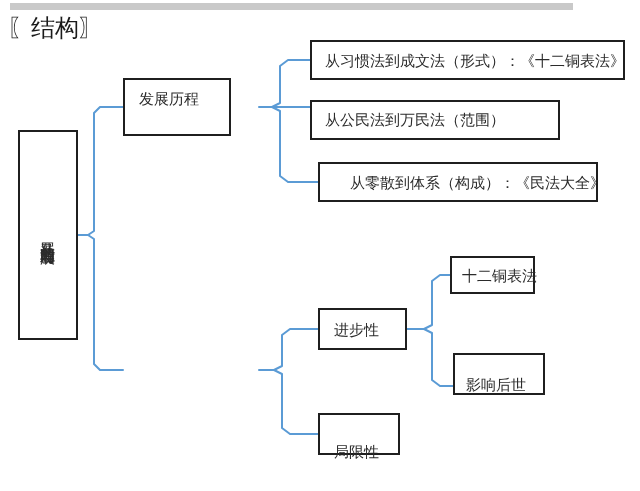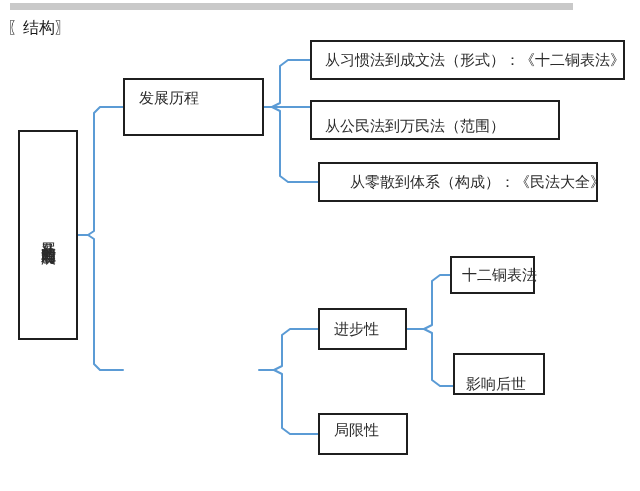--- a/index.html
+++ b/index.html
@@ -28,37 +28,37 @@
     width: 563px;
     height: 7px;
     background: #c9c9c9;
   }
 
   
   .page-title {
     position: absolute;
     left: 7px;
     top: 15px;
-    font-size: 16px;
+    font-size: 24px;
     line-height: 26px;
     letter-spacing: 0px;
     color: #1a1a1a;
     white-space: nowrap;
     font-family: "Liberation Serif", "DejaVu Serif", serif;
   }
 
   
   .node {
     position: absolute;
     box-sizing: border-box;
     background: #ffffff;
     border: 2px solid #1f1f1f;
     display: flex;
     align-items: flex-start;
-    font-family: Liberation Serif, serif;
+    font-family: Liberation Sans, sans-serif;
     color: #2b2b2b;
     font-size: 15px;
     line-height: 19px;
   }
   .node > .node-label {
     display: block;
     white-space: nowrap;
   }
 
   
@@ -75,35 +75,35 @@
     text-orientation: upright;
     font-size: 15px;
     line-height: 17px;
     letter-spacing: 1px;
     white-space: normal;
   }
 
   
   .node.l1 {
     left: 123px;
-    width: 141px;
+    width: 108px;
     height: 58px;
     padding: 9px 0 0 14px;
   }
   .node.l1.dev   { top: 78px; }
   .node.l1.eval  { top: 345px; height: 50px; }
 
   
   .node.l2a { left: 310px; top: 40px;  width: 315px; height: 40px; padding: 9px 0 0 13px; }
-  .node.l2b { left: 310px; top: 100px; width: 250px; height: 40px; padding: 15px 0 0 13px; }
+  .node.l2b { left: 310px; top: 100px; width: 250px; height: 40px; padding: 8px 0 0 13px; }
   .node.l2c { left: 318px; top: 162px; width: 280px; height: 40px; padding: 9px 0 0 30px; }
 
   
   .node.l2d { left: 318px; top: 308px; width: 89px;  height: 42px; padding: 10px 8px 0 14px; }
-  .node.l2e { left: 318px; top: 413px; width: 90px;  height: 42px; padding: 6px 0 0 14px; }
+  .node.l2e { left: 318px; top: 413px; width: 82px;  height: 42px; padding: 27px 0 0 14px; }
 
   
   .node.l3a { left: 450px; top: 256px; width: 85px; height: 38px; padding: 8px 0 0 10px; }
   .node.l3b { left: 453px; top: 353px; width: 92px; height: 42px; padding: 20px 0 0 11px; }
 
   
   .connectors {
     position: absolute;
     left: 0;
     top: 0;

